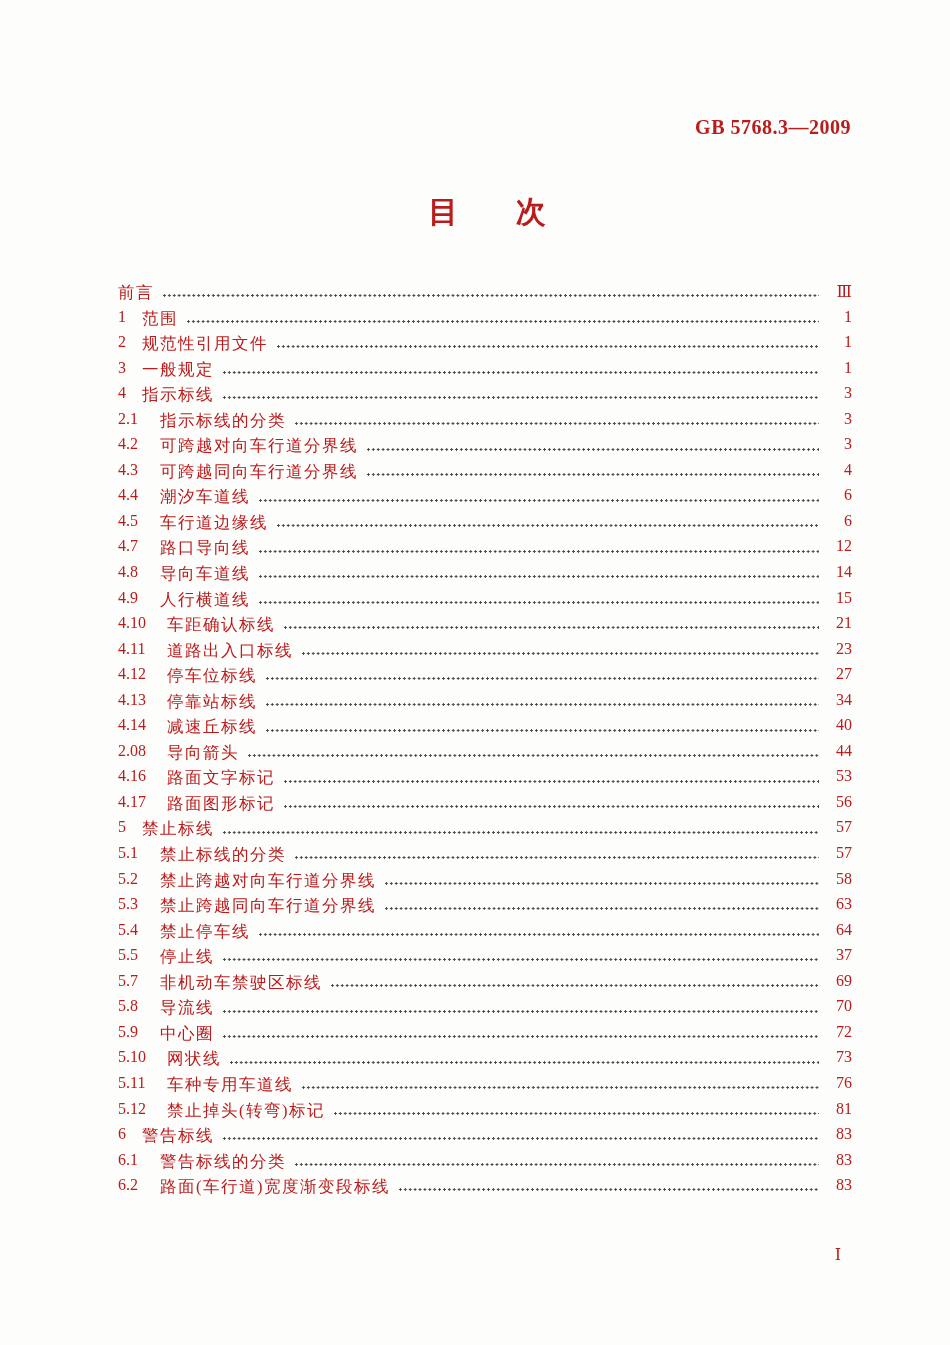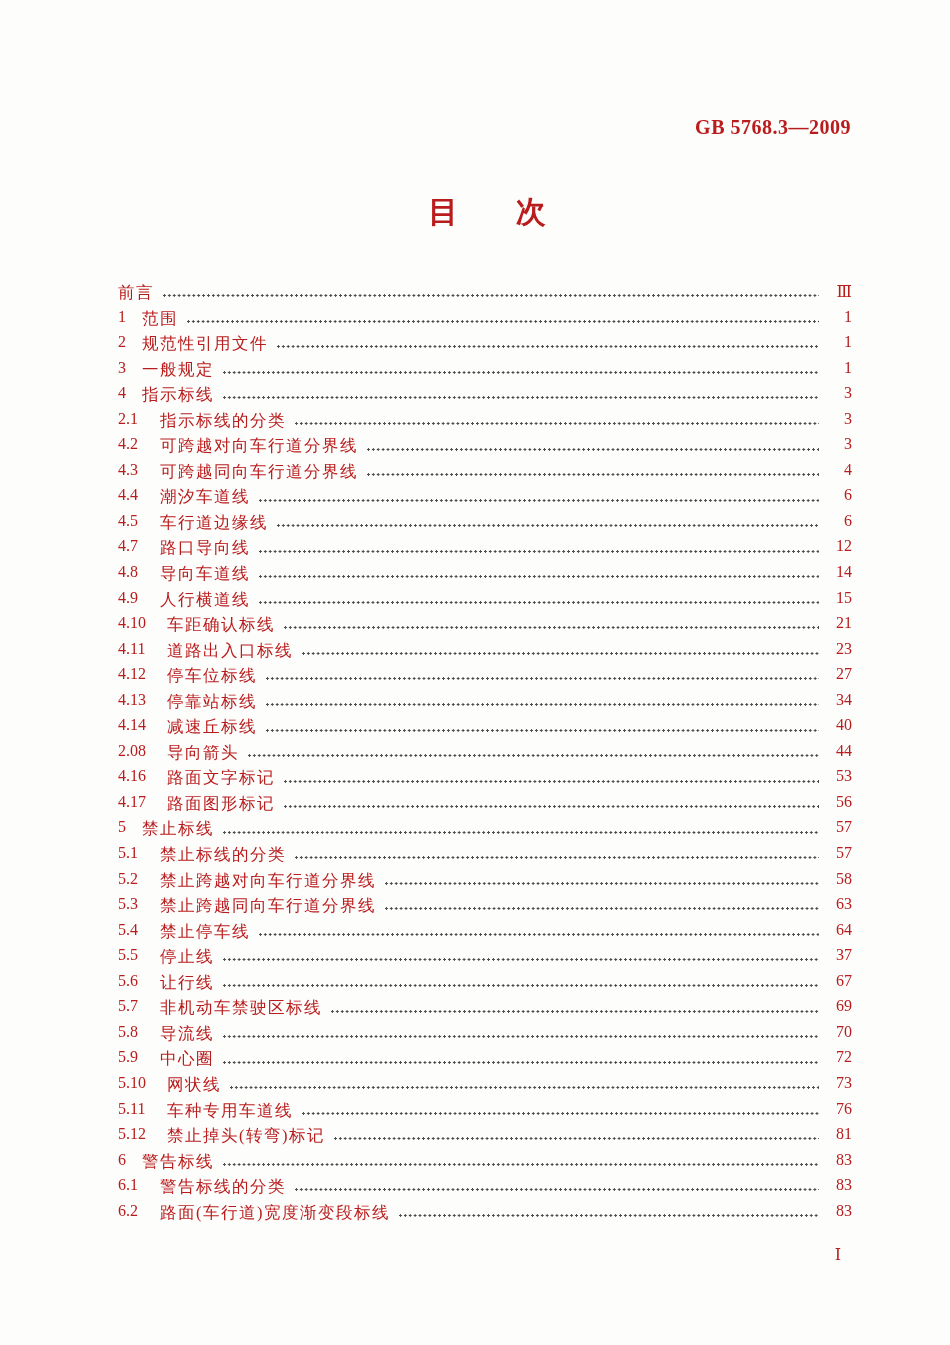--- a/index.html
+++ b/index.html
@@ -230,26 +230,20 @@
         <span class="leader"></span>
         <span class="pg">64</span>
       </div>
       <div class="toc-row">
         <span class="num w2">5.5</span>
         <span class="ttl">停止线</span>
         <span class="leader"></span>
         <span class="pg">37</span>
       </div>
       <div class="toc-row">
-        <span class="num w2">5.6</span>
-        <span class="ttl">让行线</span>
-        <span class="leader"></span>
-        <span class="pg">67</span>
-      </div>
-      <div class="toc-row">
         <span class="num w2">5.7</span>
         <span class="ttl">非机动车禁驶区标线</span>
         <span class="leader"></span>
         <span class="pg">69</span>
       </div>
       <div class="toc-row">
         <span class="num w2">5.8</span>
         <span class="ttl">导流线</span>
         <span class="leader"></span>
         <span class="pg">70</span>

